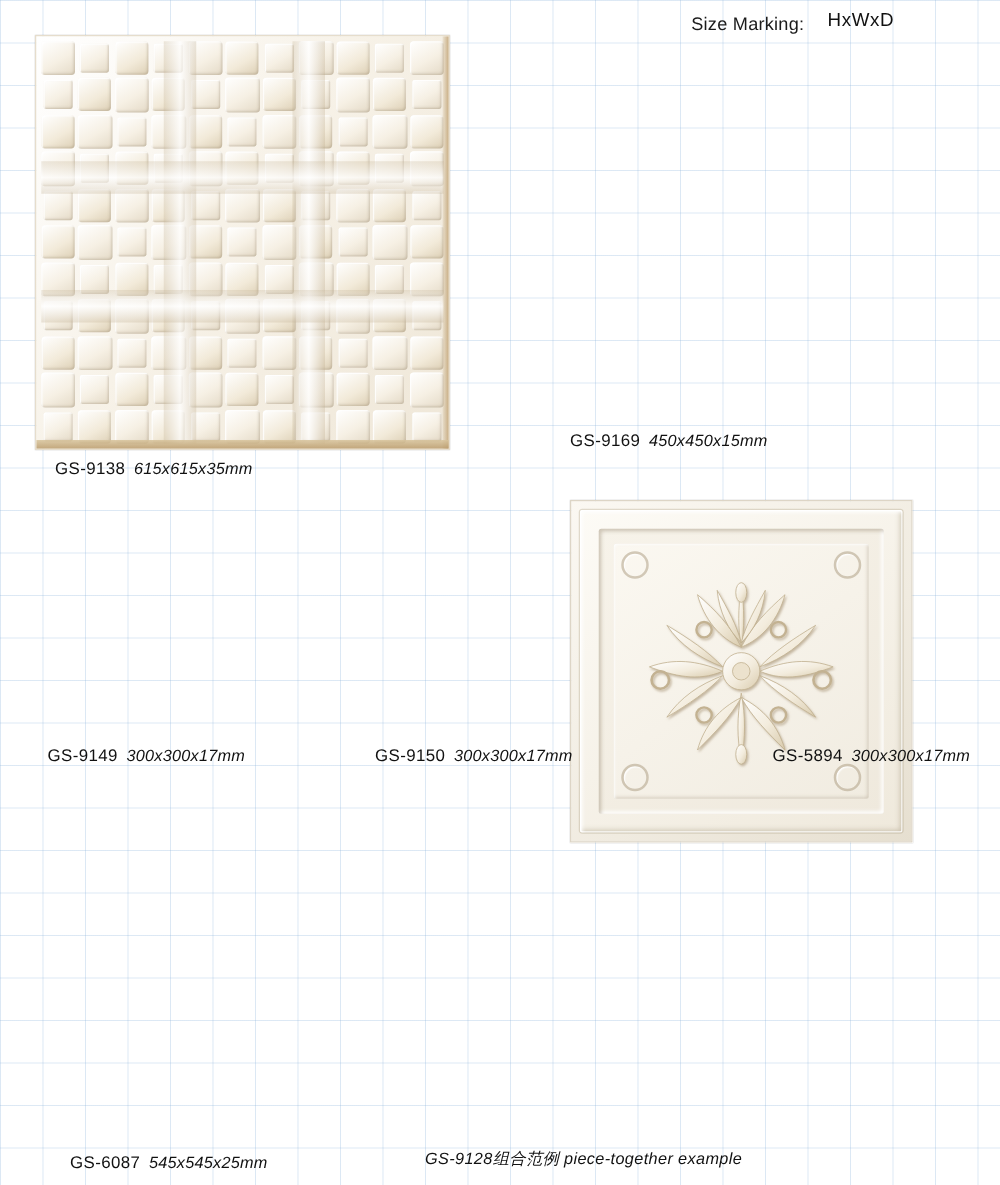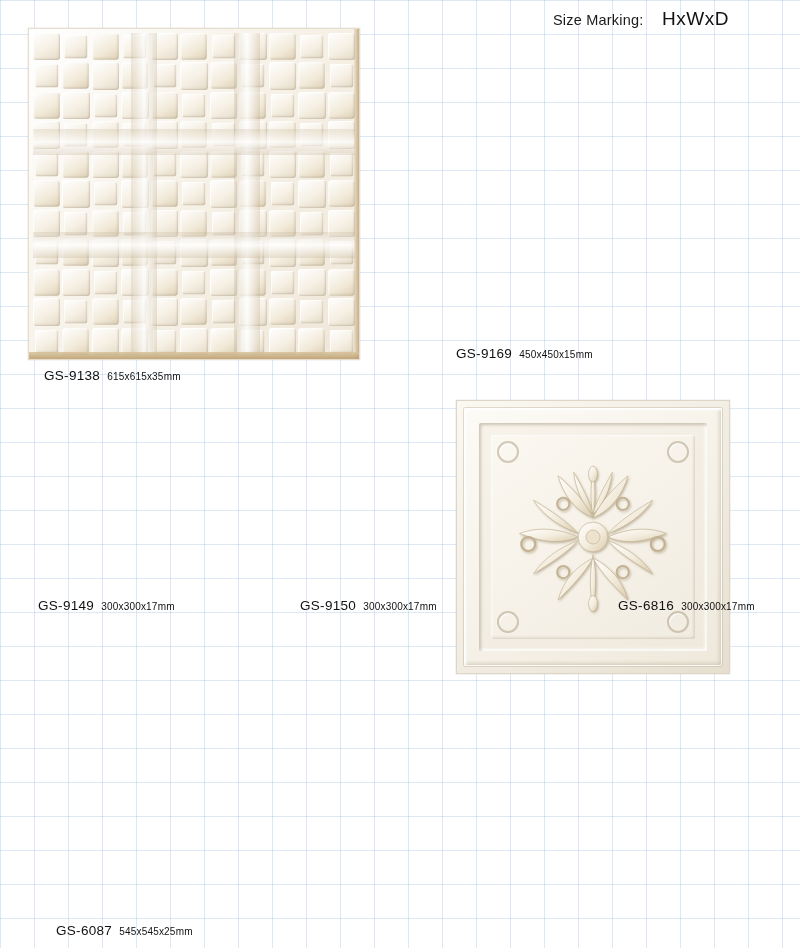--- a/index.html
+++ b/index.html
@@ -30,21 +30,21 @@
     left: 553px;
     top: 12px;
     font-size: 14.5px;
     color: #1b1b1b;
     letter-spacing: 0.2px;
   }
   .size-marking-value {
     position: absolute;
     left: 662px;
     top: 8px;
-    font-size: 19px;
+    font-size: 15px;
     color: #111111;
     letter-spacing: 0.5px;
   }
 
   .panel {
     position: relative;
     overflow: hidden;
     background: #f3efe6;
     box-shadow: 0 0 1px rgba(0,0,0,0.25);
   }
@@ -52,23 +52,24 @@
   .caption {
     position: absolute;
     white-space: nowrap;
     color: #111111;
   }
   .caption .code {
     font-size: 13.5px;
     letter-spacing: 0.3px;
   }
   .caption .dim {
-    font-size: 10px;
+    font-size: 13px;
     margin-left: 7px;
     letter-spacing: 0.2px;
+    font-style: italic;
   }
 
   
   .p9138 {
     left: 28px; top: 28px; width: 330px; height: 330px;
     background:
       linear-gradient(125deg, #ffffff 0%, #f7f2e8 45%, #efe7d8 100%);
     border: 1px solid #e6ddcc;
   }
   .p9138 .grid {
@@ -375,21 +376,24 @@
 
   <div class="caption cap9149">
     <span class="code">GS-9149</span><span class="dim">300x300x17mm</span>
   </div>
 
   <div class="caption cap9150">
     <span class="code">GS-9150</span><span class="dim">300x300x17mm</span>
   </div>
 
   <div class="caption cap9151">
-    <span class="code">GS-6816</span><span class="dim">300x300x17mm</span>
+    <span class="code">GS-5894</span><span class="dim">300x300x17mm</span>
   </div>
 
   <div class="caption cap9128">
     <span class="code">GS-6087</span><span class="dim">545x545x25mm</span>
   </div>
 
+  <div class="caption capcombo">
+    <span class="code">GS-9128组合范例 piece-together example</span>
+  </div>
 
 </div>
 
 </body></html>

